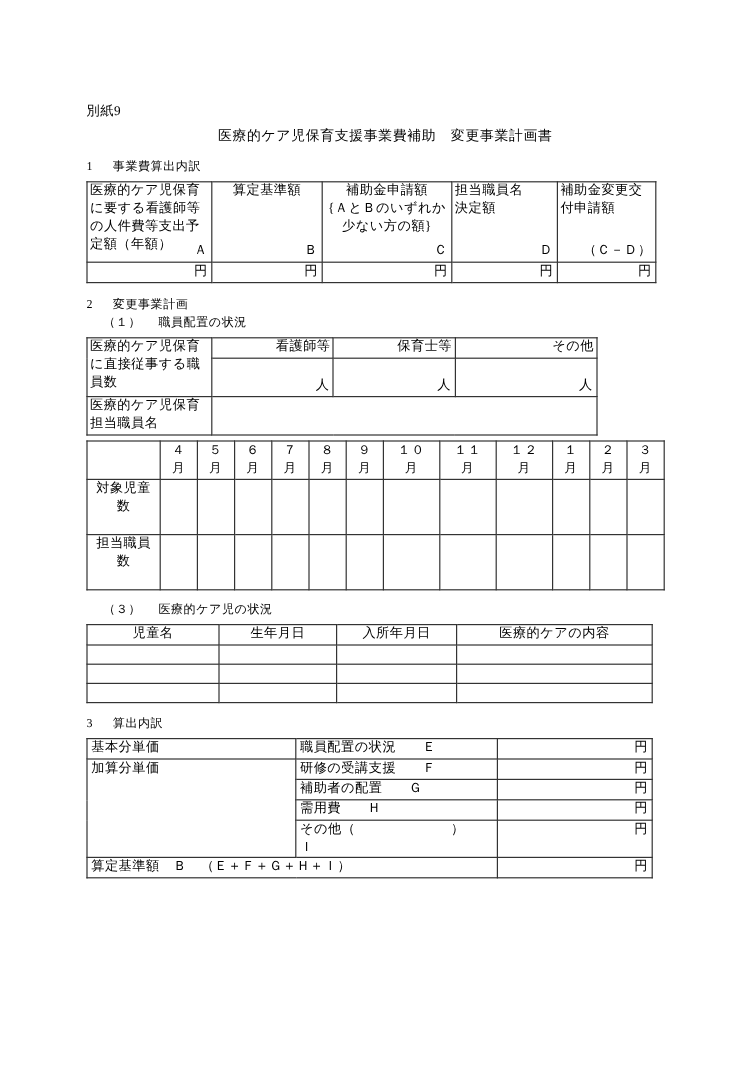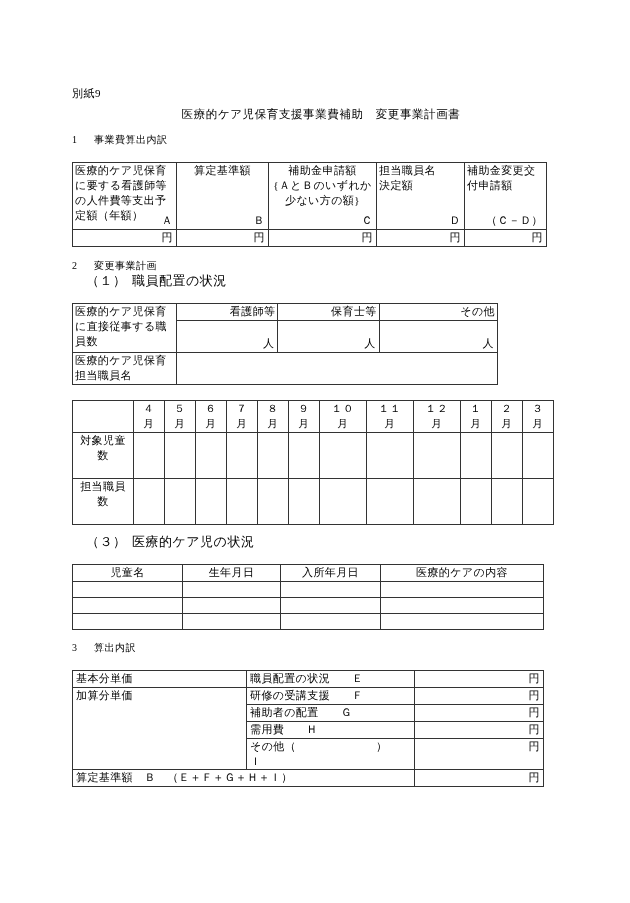--- a/index.html
+++ b/index.html
@@ -45,36 +45,36 @@
     font-size: 10px;
     line-height: 15px;
     letter-spacing: 0.5px;
     margin-top: 11px;
   }
   .section-head .num {
     display: inline-block;
     width: 22px;
   }
   .sub-head {
-    font-size: 13px;
+    font-size: 10px;
     line-height: 15px;
     letter-spacing: 0.5px;
     padding-left: 14px;
   }
   .sub-head .sn {
     display: inline-block;
     width: 46px;
   }
 
   table.grid {
     border-collapse: collapse;
     table-layout: fixed;
     font-size: 11px;
     letter-spacing: 0.4px;
-    margin-top: 15px;
+    margin-top: 4px;
   }
   table.grid td, table.grid th {
     border: 1px solid #333333;
     padding: 0;
     font-weight: normal;
     vertical-align: top;
     line-height: 15px;
   }
 
   

